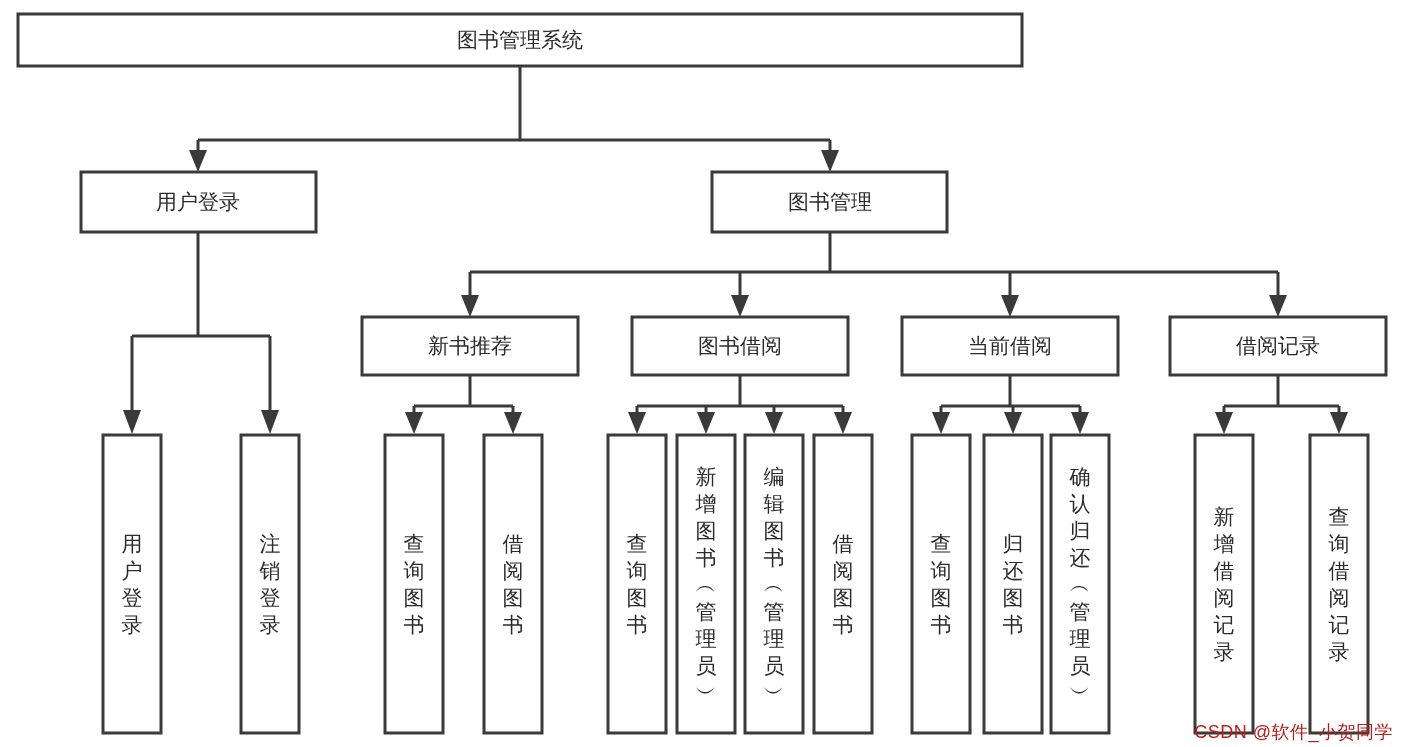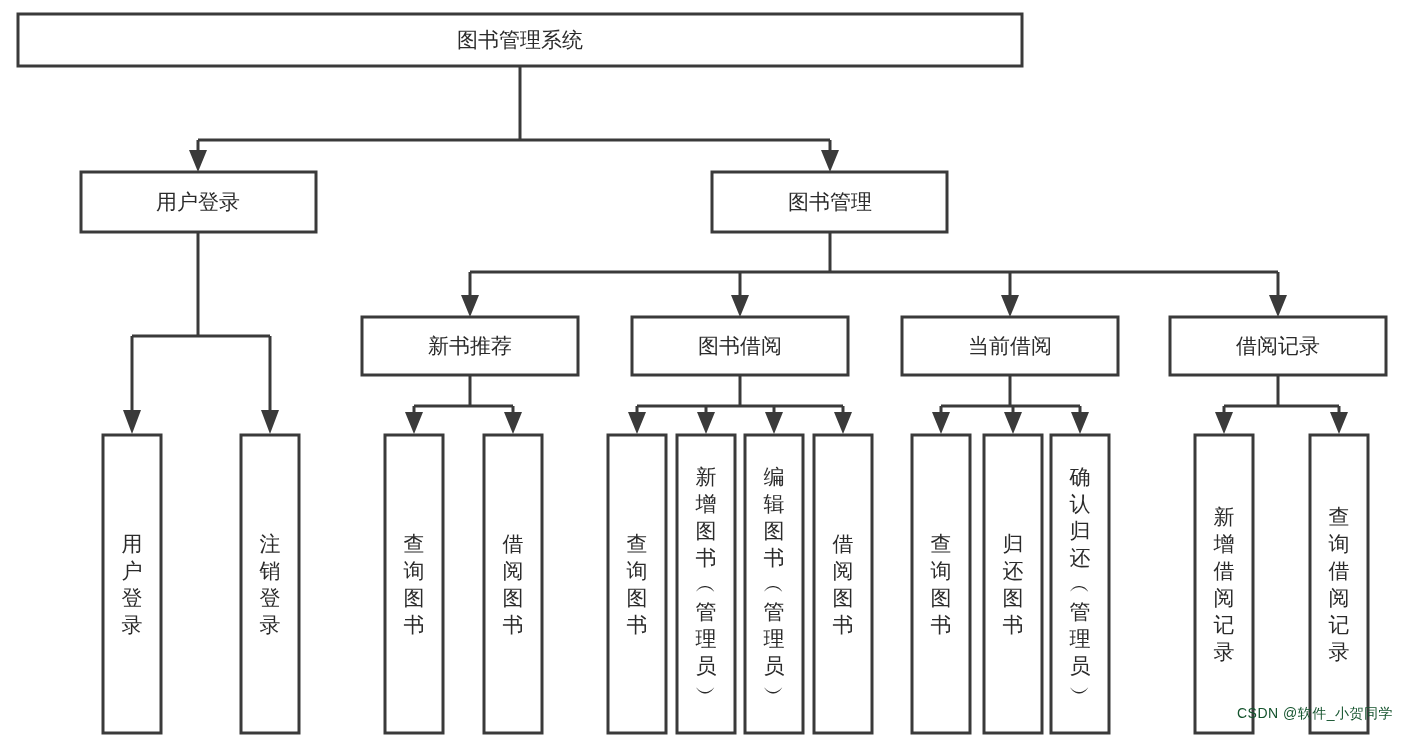--- a/index.html
+++ b/index.html
@@ -46,24 +46,24 @@
   }
   .node-label-v {
     font-family: "Liberation Sans", "DejaVu Sans", sans-serif;
     font-size: 21px;
     fill: #2b2b2b;
     text-anchor: middle;
   }
   .watermark {
     position: absolute;
     right: 12px;
-    bottom: 24px;
-    font-family: "Liberation Sans", "DejaVu Sans", sans-serif;
-    font-size: 14px;
-    color: #14532d;
+    bottom: 3px;
+    font-family: "Liberation Sans", "DejaVu Sans", sans-serif;
+    font-size: 18px;
+    color: #b91c1c;
     white-space: nowrap;
     letter-spacing: 0.5px;
   }
 </style>
 </head>
 <body>
 
 <div id="diagram-root">
 
   <svg id="flow" viewBox="0 0 1405 747">

